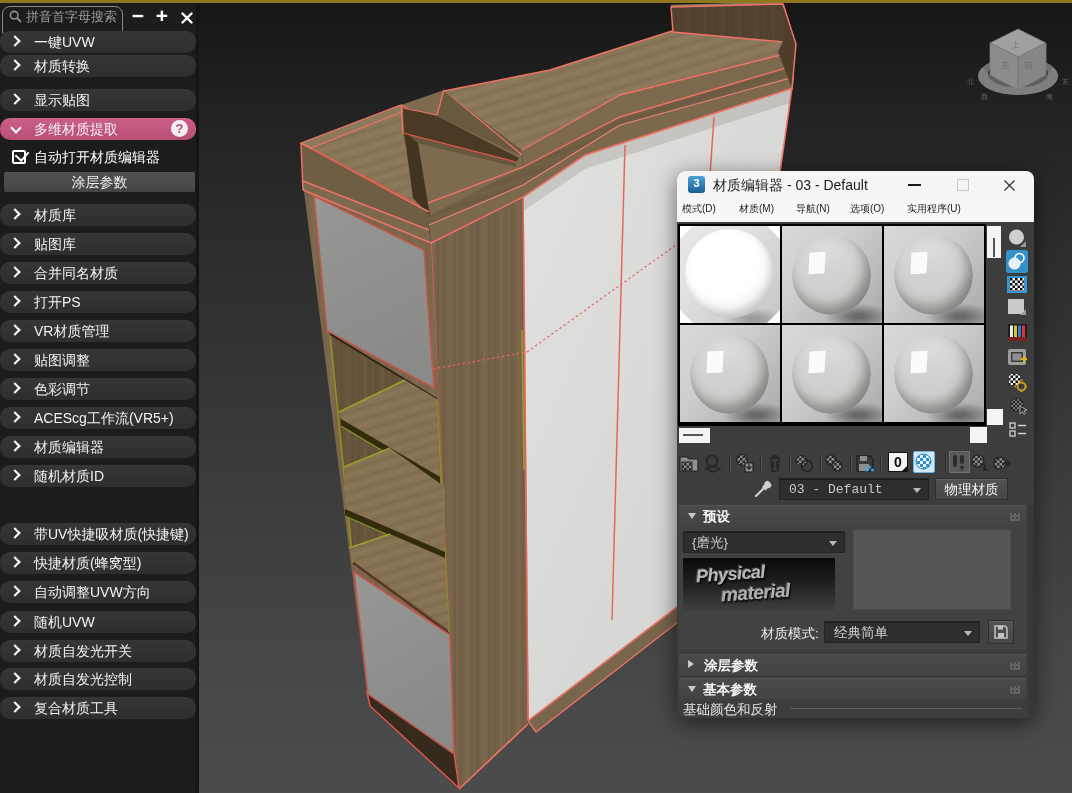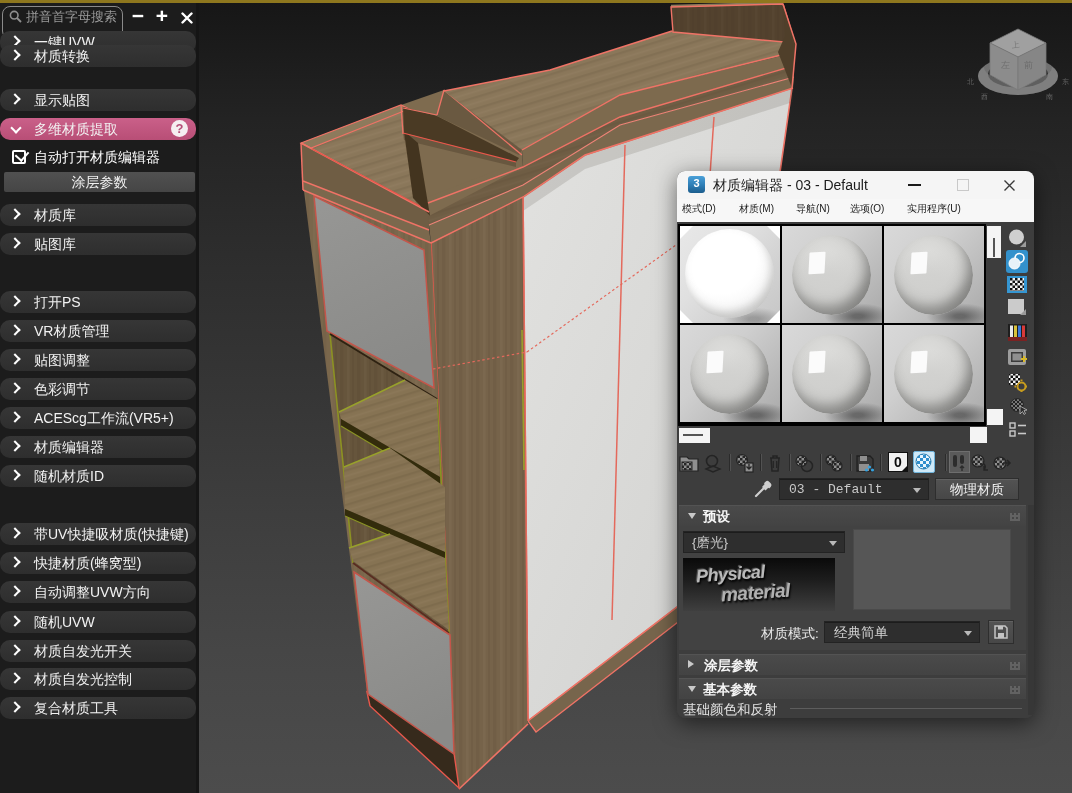--- a/index.html
+++ b/index.html
@@ -226,21 +226,21 @@
     <div class="winbtn" style="left:151px;width:22px;top:1px">+</div>
     <div class="winbtn" style="left:176px;width:22px;top:2px;font-size:17px">
       <svg width="12" height="12" viewBox="0 0 12 12" style="margin-top:7px">
           <path d="M1.5 1.5 L10.5 10.5 M10.5 1.5 L1.5 10.5" stroke="#fff" stroke-width="2.4" stroke-linecap="round"></path>
         </svg>
     </div>
     <div class="bar" style="top:28px">
         <i class="chev"></i>
         <span class="lbl">一键UVW</span>
       </div>
-    <div class="bar" style="top:42px">
+    <div class="bar" style="top:52px">
         <i class="chev"></i>
         <span class="lbl">材质转换</span>
       </div>
     <div class="bar" style="top:86px">
         <i class="chev"></i>
         <span class="lbl">显示贴图</span>
       </div>
     <div class="bar pink" style="top:115px">
         <i class="chev chevd"></i>
         <span class="lbl">多维材质提取</span>
@@ -248,20 +248,24 @@
       </div>
     <div id="cbrow"><span id="cbbox"></span><span class="lbl">自动打开材质编辑器</span></div>
     <div id="extract">涂层参数</div>
     <div class="bar" style="top:201px">
         <i class="chev"></i>
         <span class="lbl">材质库</span>
       </div>
     <div class="bar" style="top:230px">
         <i class="chev"></i>
         <span class="lbl">贴图库</span>
+      </div>
+    <div class="bar" style="top:259px">
+        <i class="chev"></i>
+        <span class="lbl">合并同名材质</span>
       </div>
     <div class="bar" style="top:288px">
         <i class="chev"></i>
         <span class="lbl">打开PS</span>
       </div>
     <div class="bar" style="top:317px">
         <i class="chev"></i>
         <span class="lbl">VR材质管理</span>
       </div>
     <div class="bar" style="top:346px">
@@ -505,21 +509,21 @@
         <svg class="ico" style="left:315px" viewBox="0 0 20 20">
             <circle cx="8" cy="10" r="6" fill="url(#ck)" stroke="#242424" stroke-width="1.2"></circle>
             <path d="M11 10 h7 m-3 -3 l3 3 l-3 3" fill="none" stroke="#242424" stroke-width="1.5"></path>
           </svg>
       </div>
       <svg class="abs" style="left:76px;top:255px" width="20" height="22" viewBox="0 0 20 22">
           <path d="M3 19 l7.5-7.5" stroke="#cfcfcf" stroke-width="2.2" stroke-linecap="round"></path>
           <path d="M9 10 l3.5 3.5 l2.8-2.8 l0.8 0.8 l1.6-1.6 a2.6 2.6 0 0 0 0-3.6 l-1.6-1.6 a2.6 2.6 0 0 0-3.6 0 l-1.6 1.6 l0.8 0.8 z" fill="#cfcfcf"></path>
         </svg>
       <div class="dd" style="left:102px;top:256px;width:150px;height:22px;font-family:'Liberation Mono',monospace;font-size:13px;line-height:21px"><span style="margin-left:9px">03 - Default</span><span class="dda"></span></div>
-      <div class="btn" style="left:258px;top:256px;width:84px;height:22px;font-size:13.5px;line-height:21px">物理材质</div>
+      <div class="btn" style="left:258px;top:256px;width:73px;height:22px;font-size:13.5px;line-height:21px">物理材质</div>
 
       <div class="rhead" style="top:283px"><span class="tri" style="top:7px;border-width:6px 4.5px 0 4.5px;border-color:#c9c9c9 transparent transparent transparent"></span><span style="margin-left:24px">预设</span><span class="grip"></span></div>
       <div class="abs" style="left:2px;top:304px;width:347px;height:124px;background:#424242"></div>
       <div class="dd" style="left:6px;top:309px;width:162px;height:22px;font-size:13.5px;line-height:21px"><span style="margin-left:8px">{磨光}</span><span class="dda"></span></div>
       <div class="abs" style="left:176px;top:307px;width:158px;height:81px;background:#565656;border:1px solid #4a4a4a"></div>
       <div class="abs" id="physlogo" style="left:6px;top:336px;width:152px;height:53px;overflow:hidden;background:linear-gradient(180deg,#0a0a0a 0%,#1c1c1c 40%,#3f3f3f 100%)">
         <div style="position:absolute;left:13px;top:6px;font-style:italic;font-weight:bold;font-size:18px;letter-spacing:-0.5px;color:#b9b9b9;text-shadow:1px 2px 2px #000, -1px -1px 1px #666;transform:rotate(-4deg)">Physical</div>
         <div style="position:absolute;left:38px;top:24px;font-style:italic;font-weight:bold;font-size:19px;letter-spacing:-0.5px;color:#b0b0b0;text-shadow:1px 2px 2px #000, -1px -1px 1px #666;transform:rotate(-4deg)">material</div>
       </div>
       <div class="abs" style="left:84px;top:403px;width:60px;font-size:13.5px;color:#e9e9e9">材质模式:</div>

